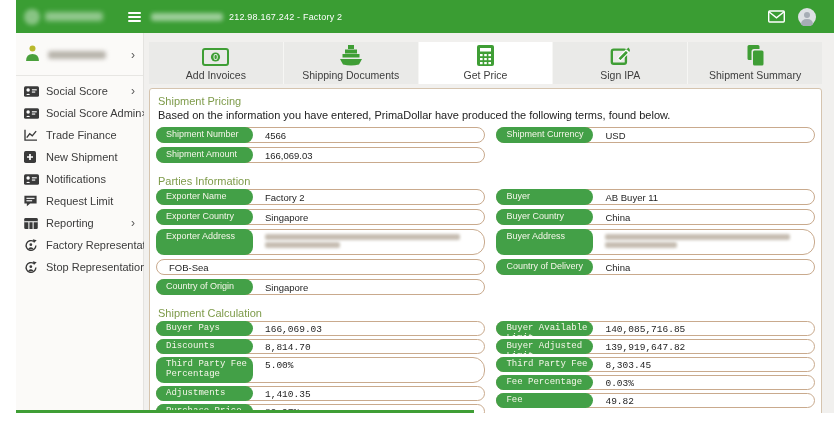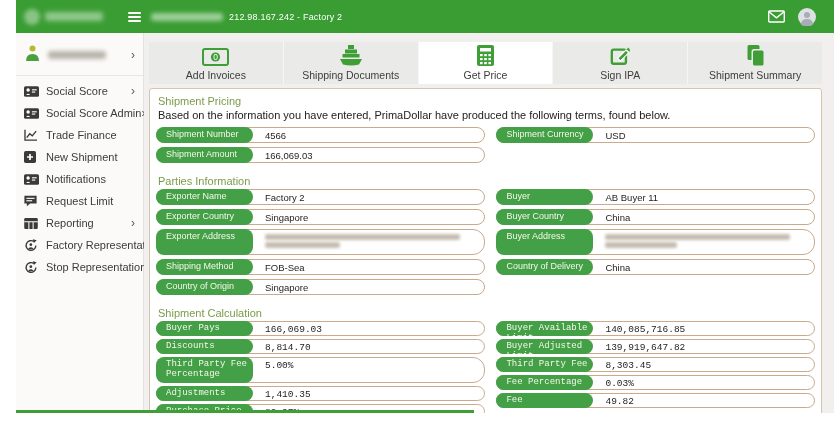--- a/index.html
+++ b/index.html
@@ -310,21 +310,20 @@
                 <span class="val left">Singapore</span>
               </div>
               <div class="frow tall">
                 <span class="pill">Exporter Address</span>
                 <span class="val left">
                   <i class="rb rb1"></i>
                   <i class="rb rb2"></i>
                 </span>
               </div>
               <div class="frow">
-                <span class="pill">Shipping Method</span>
                 <span class="val left">FOB-Sea</span>
               </div>
               <div class="frow">
                 <span class="pill">Country of Origin</span>
                 <span class="val left">Singapore</span>
               </div>
             </div>
           <div class="col">
               <div class="frow">
                 <span class="pill">Buyer</span>

